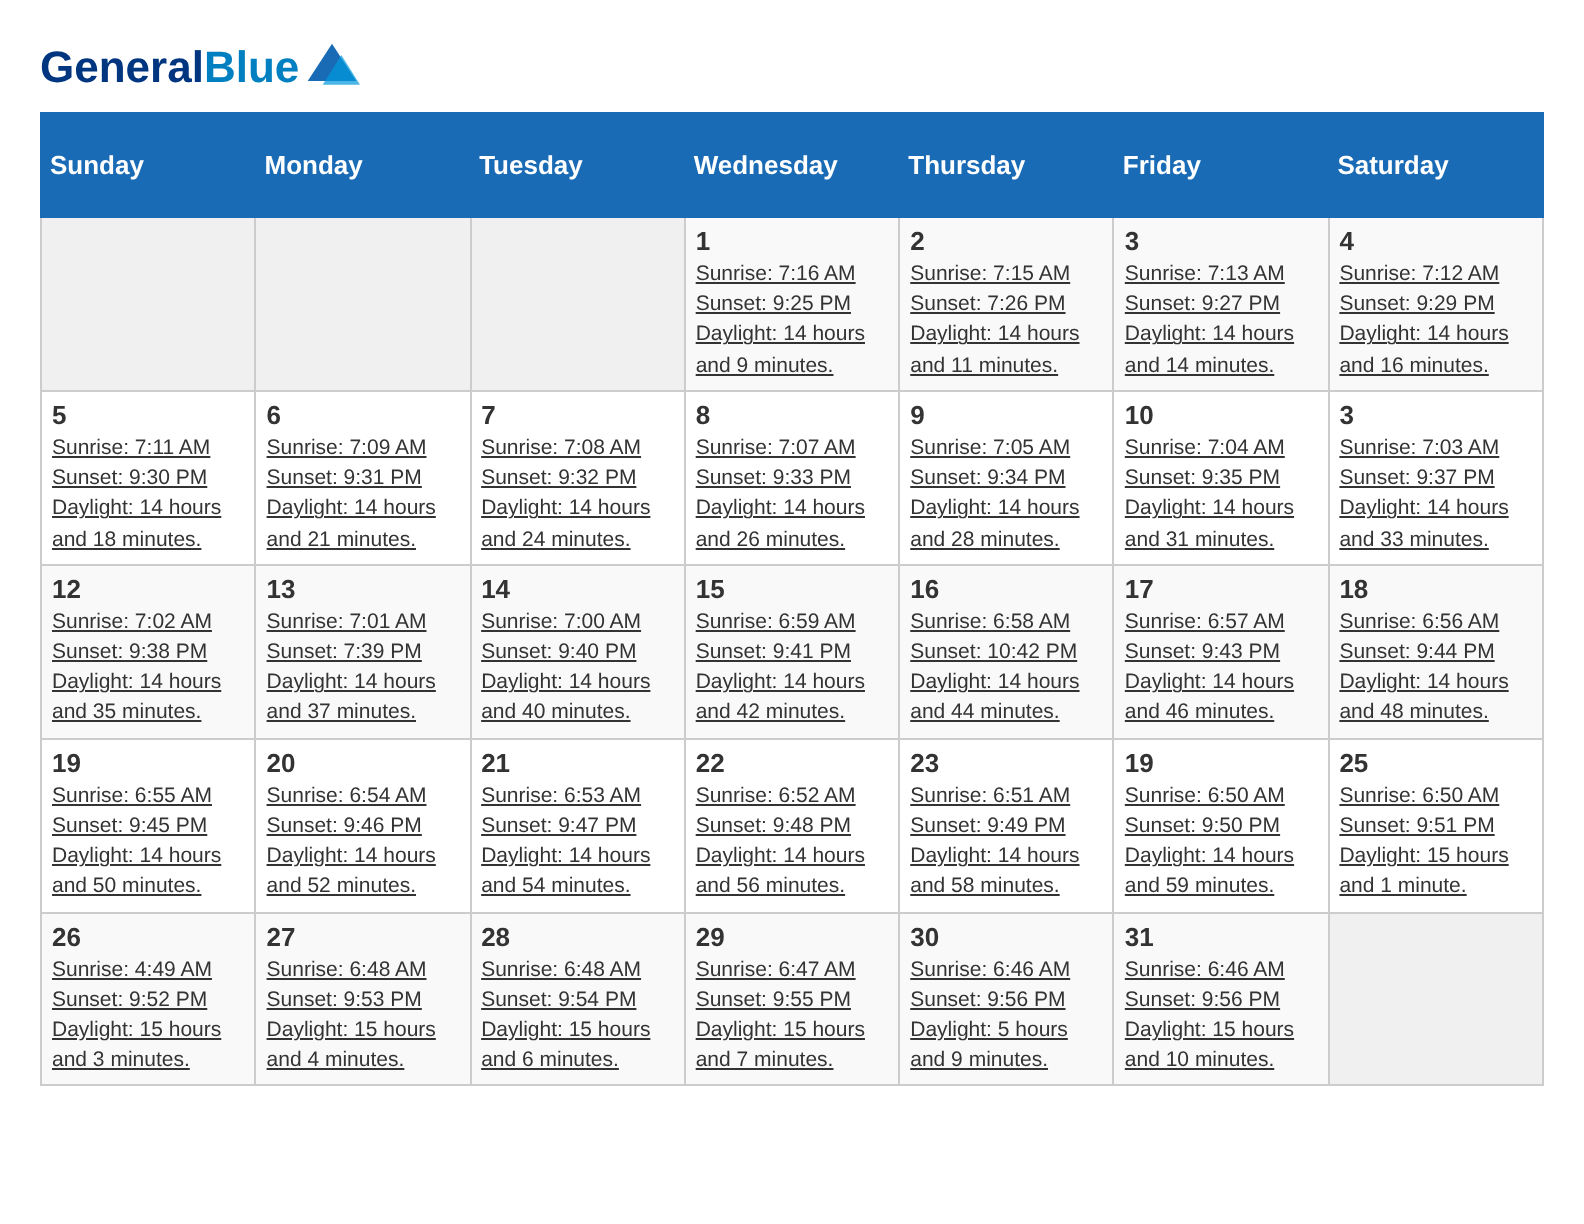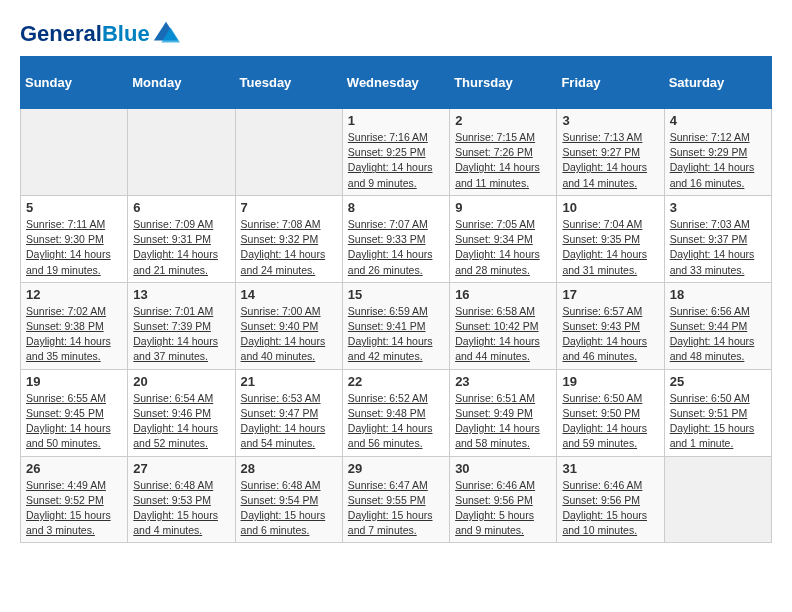--- a/index.html
+++ b/index.html
@@ -163,21 +163,21 @@
             <span>Daylight: 14 hours and 16 minutes.</span>
           </div>
         </td>
       </tr>
       <tr>
         <td>
           <span class="day-num">5</span>
           <div class="day-info">
             <span>Sunrise: 7:11 AM</span><br>
             <span>Sunset: 9:30 PM</span><br>
-            <span>Daylight: 14 hours and 19 minutes.</span>
+            <span>Daylight: 14 hours and 18 minutes.</span>
           </div>
         </td>
         <td>
           <span class="day-num">6</span>
           <div class="day-info">
             <span>Sunrise: 7:09 AM</span><br>
             <span>Sunset: 9:31 PM</span><br>
             <span>Daylight: 14 hours and 21 minutes.</span>
           </div>
         </td>

